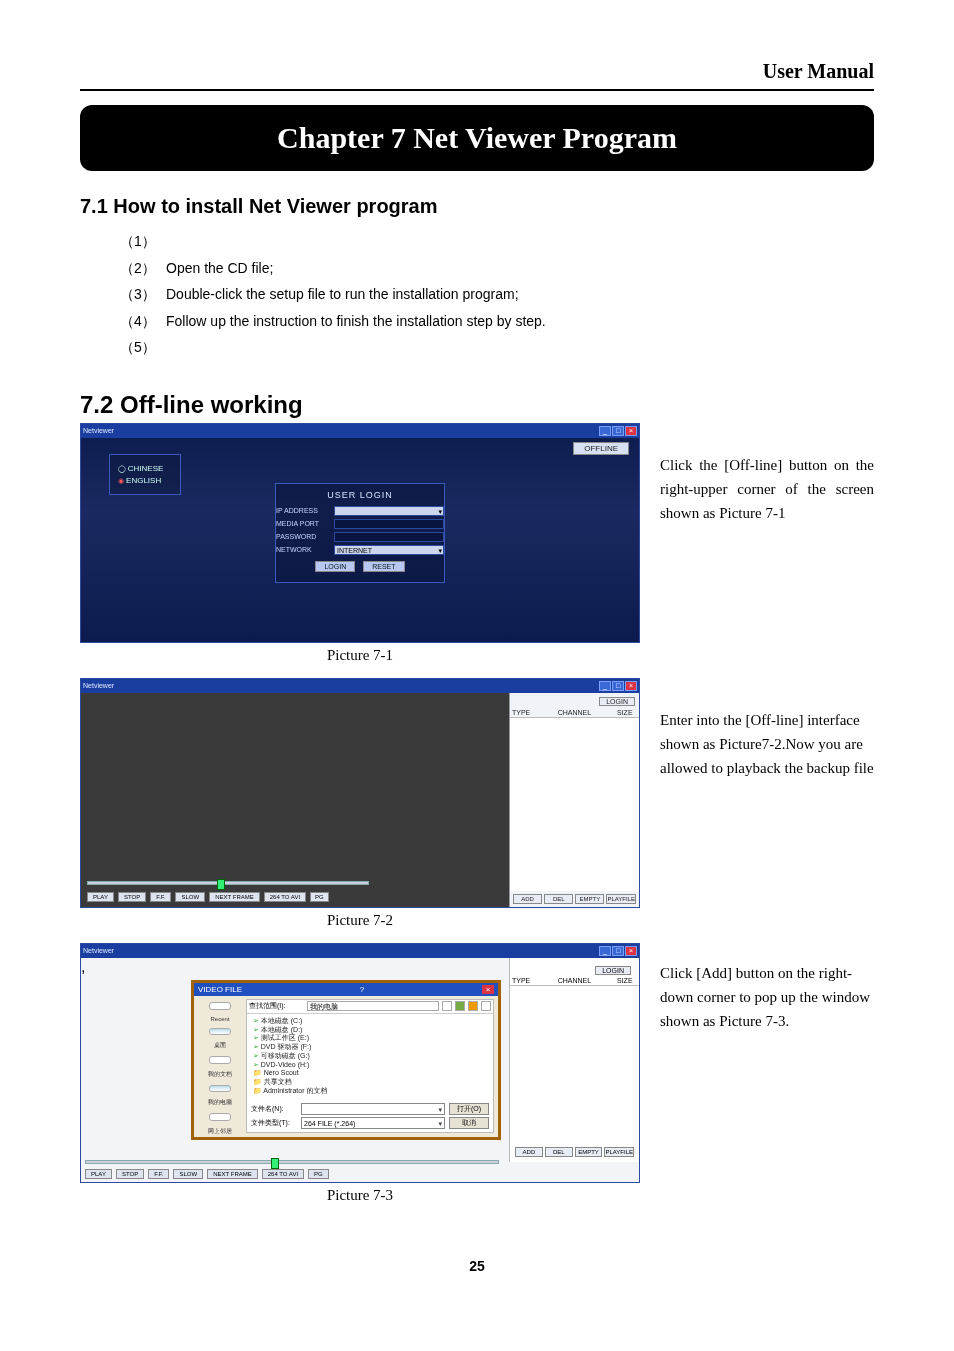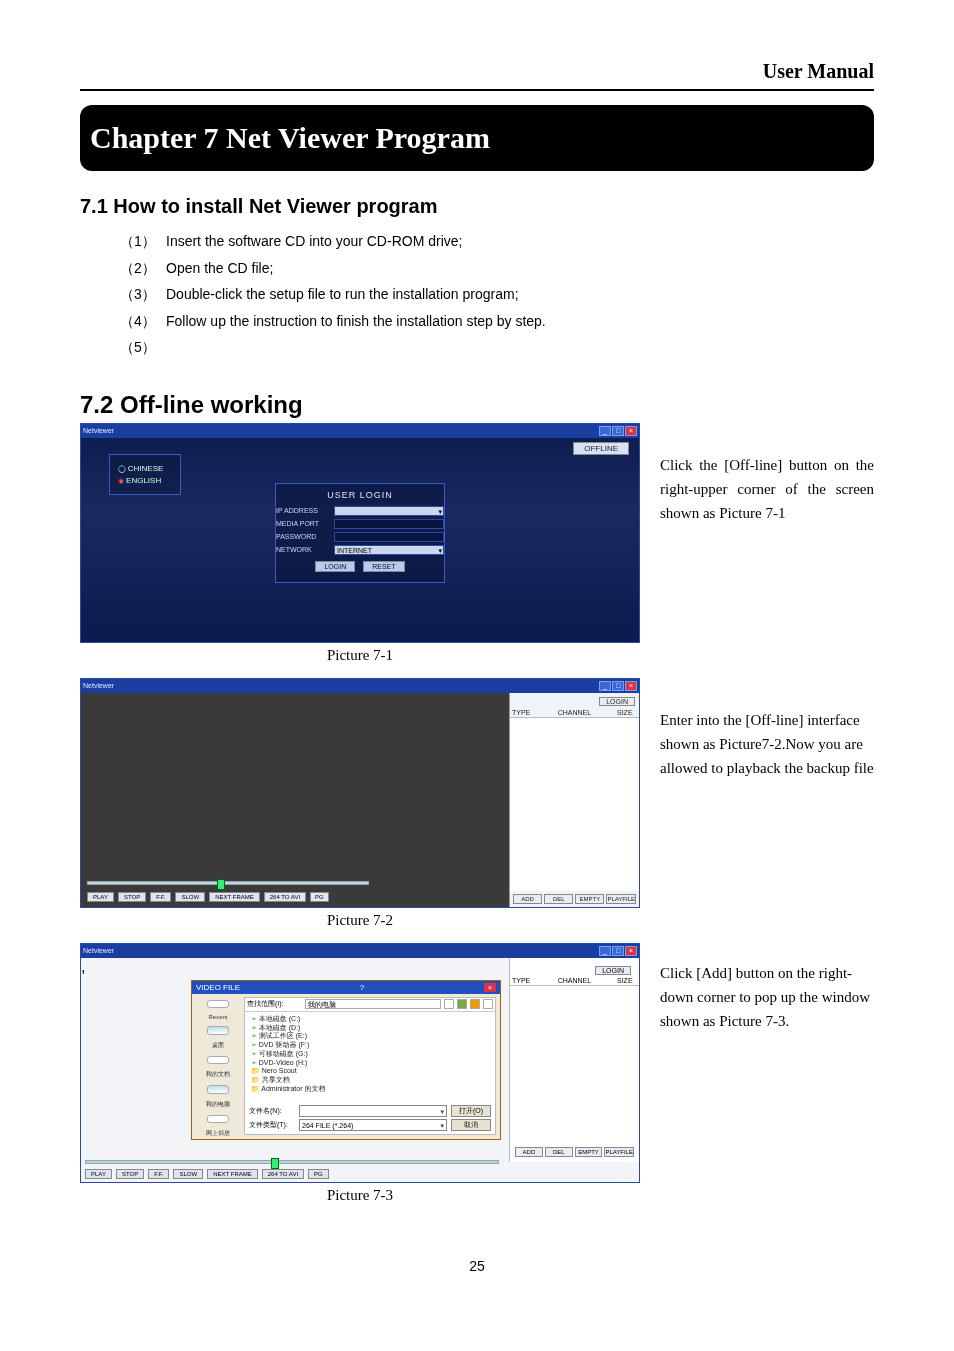--- a/index.html
+++ b/index.html
@@ -15,21 +15,21 @@
       text-align: right;
       font-weight: bold;
       font-size: 20px;
       padding-bottom: 6px;
       border-bottom: 2px solid #000;
       margin-bottom: 14px;
     }
     .chapter-banner {
       background: #000;
       color: #fff;
-      text-align: left;
+      text-align: center;
       font-size: 30px;
       font-weight: bold;
       padding: 16px 10px;
       border-radius: 12px;
       margin: 0 0 24px 0;
     }
     h2 {
       font-family: Arial, sans-serif;
       font-size: 20px;
       font-weight: bold;
@@ -151,21 +151,21 @@
     .slider {
       position:absolute; left:6px; right:140px; bottom:22px; height:4px;
       background:#c8d0e0; border:1px solid #8aa;
     }
     .slider::after { content:""; position:absolute; left:46%; top:-3px; width:6px; height:9px; background:#3e7; border:1px solid #060; }
     
     .p73 { width: 560px; height: 240px; }
     .p73 .body { position:relative; height: calc(100% - 14px); background:#f2f4f8; }
     .dialog {
       position:absolute; left:110px; top:22px; width:310px; height:160px;
-      background:#efe9da; border:1px solid #a16207; font-size:7px;
+      background:#efe9da; border:3px solid #a16207; font-size:7px;
     }
     .dlg-title { background:#2050c0; color:#fff; font-size:8px; padding:2px 4px; display:flex; justify-content:space-between; }
     .dlg-title .x { background:#d34; width:12px; text-align:center; }
     .dlg-body { display:flex; height: calc(100% - 14px); }
     .dlg-side { width:52px; background:#efe9da; display:flex; flex-direction:column; align-items:center; gap:6px; padding-top:6px; }
     .dlg-side .ic { width:22px; height:22px; border:1px solid #aaa; background:#fff; border-radius:3px; }
     .dlg-side .ic2 { background: linear-gradient(#bde,#fff); }
     .dlg-side .lab { font-size:6px; color:#333; }
     .dlg-main { flex:1; background:#fff; border:1px solid #bbb; margin:3px 4px 3px 0; position:relative; }
     .dlg-toolbar { display:flex; align-items:center; gap:2px; border-bottom:1px solid #ccc; padding:1px 2px; height:14px; font-size:7px; }
@@ -190,34 +190,33 @@
     .p73 .right .loginbtn2 { position:absolute; right:4px; top:4px; }
     .p73 .right .collabels { position:absolute; top:18px; left:0; right:0; }
     .p73 .right .rbtns { position:absolute; bottom:2px; left:2px; right:2px; }
     .p73 .bottombar { position:absolute; left:4px; bottom:3px; display:flex; gap:4px; }
     .p73 .bottombar .pb { border:1px solid #888; background:#dde4f0; font-size:6px; padding:1px 5px; }
     .p73 .slider2 {
       position:absolute; left:4px; right:140px; bottom:18px; height:4px;
       background:#c8d0e0; border:1px solid #8aa;
     }
     .p73 .slider2::after { content:""; position:absolute; left:45%; top:-3px; width:6px; height:9px; background:#3e7; border:1px solid #060; }
-    .page-num { text-align:center; font-family: Arial, sans-serif; font-weight:normal; font-size:14px; margin-top:40px; }
+    .page-num { text-align:center; font-family: Arial, sans-serif; font-weight:bold; font-size:14px; margin-top:40px; }
   </style>
 </head>
 <body>
 
 <div class="header">User Manual</div>
 
 <div class="chapter-banner">Chapter 7 Net Viewer Program</div>
 
 <h2>7.1 How to install Net Viewer program</h2>
 <div class="steps">
   <div class="row">
       <div class="num">（1）</div>
-      <div>Insert the software CD into your CD-ROM drive;</div>
     </div>
   <div class="row">
       <div class="num">（2）</div>
       <div>Open the CD file;</div>
     </div>
   <div class="row">
       <div class="num">（3）</div>
       <div>Double-click the setup file to run the installation program;</div>
     </div>
   <div class="row">

